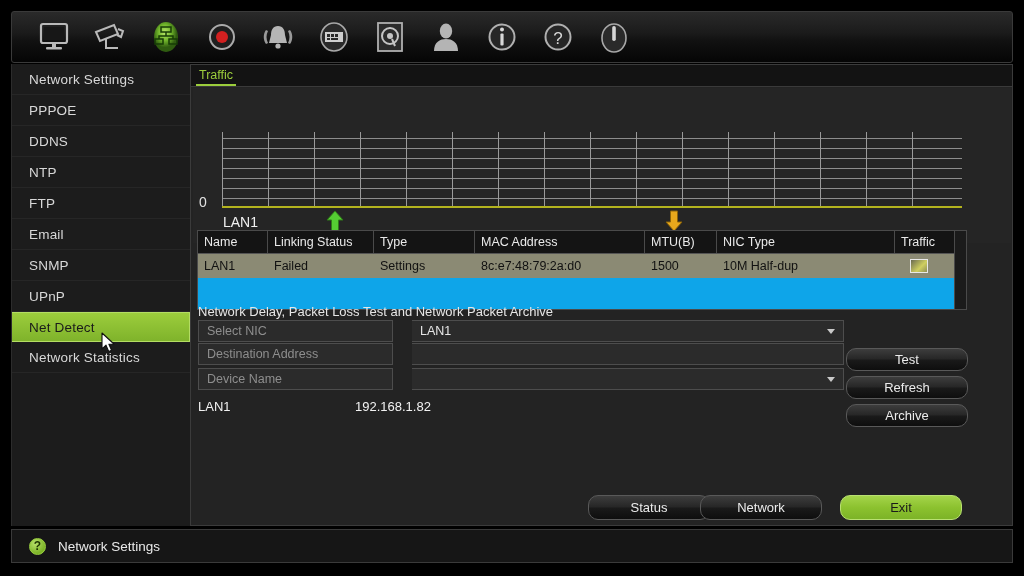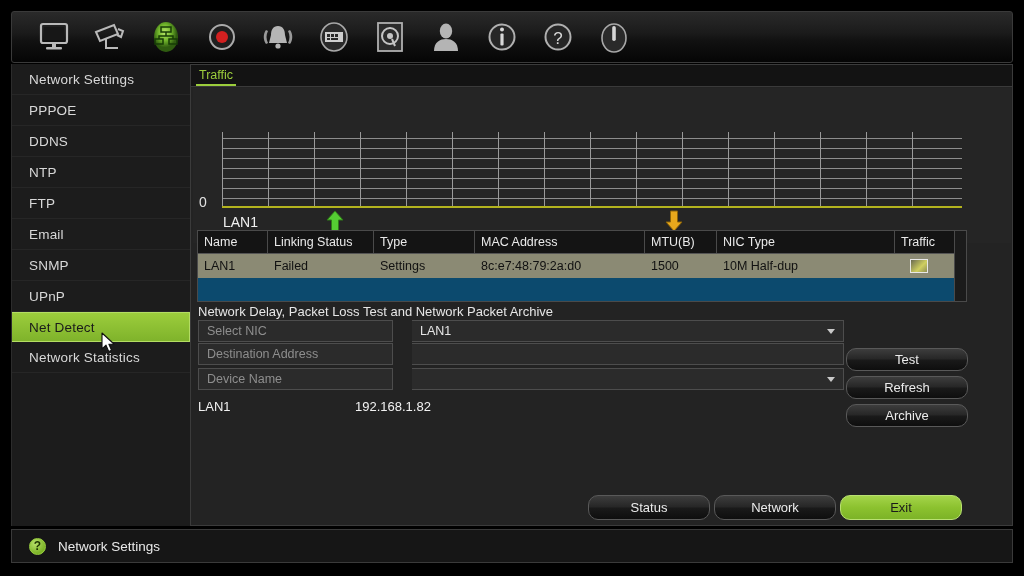--- a/index.html
+++ b/index.html
@@ -118,22 +118,22 @@
   }
   .arr {
     position: absolute; top: 122px; width: 18px; height: 22px;
   }
   .arr-up { left: 133px; }
   .arr-dn { left: 472px; }
 
   
   .table {
     position: absolute; left: 6px; top: 165px;
-    width: 770px; height: 72px;
-    background: #0c4a6e;
+    width: 770px; height: 80px;
+    background: #0ea5e9;
     border: 1px solid #4a4a4a;
     text-align: center;
   }
   .thead {
     display: flex; height: 23px;
     background: #141414;
     border-bottom: 1px solid #555;
   }
   .thead .th {
     color: #eaeaea; font-size: 12.5px;
@@ -228,21 +228,21 @@
     border: 1px solid #b9e072;
     color: #1a1a1a;
   }
   .side-btn { position: absolute; right: 44px; width: 122px; height: 23px; }
   .sb1 { top: 283px; }
   .sb2 { top: 311px; }
   .sb3 { top: 339px; }
 
   .bot-btn { position: absolute; top: 430px; width: 122px; height: 25px; }
   .bb1 { left: 397px; }
-  .bb2 { left: 523px; }
+  .bb2 { left: 509px; }
   .bb3 { left: 649px; }
 
   
   .statusbar {
     position: absolute; left: 11px; top: 529px;
     width: 1002px; height: 34px;
     background: #161616;
     border: 1px solid #3a3a3a;
     display: flex; align-items: center;
     padding-left: 17px;

